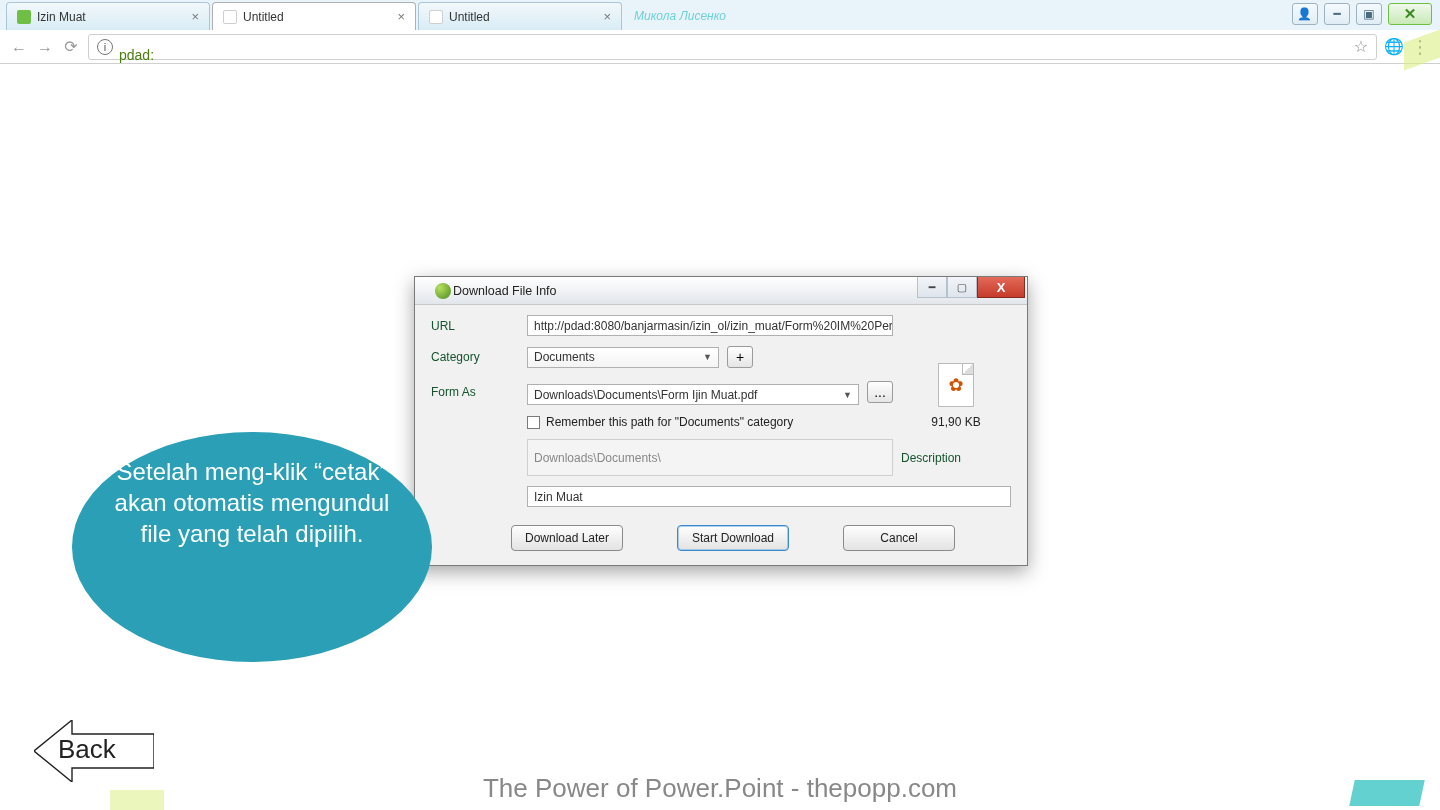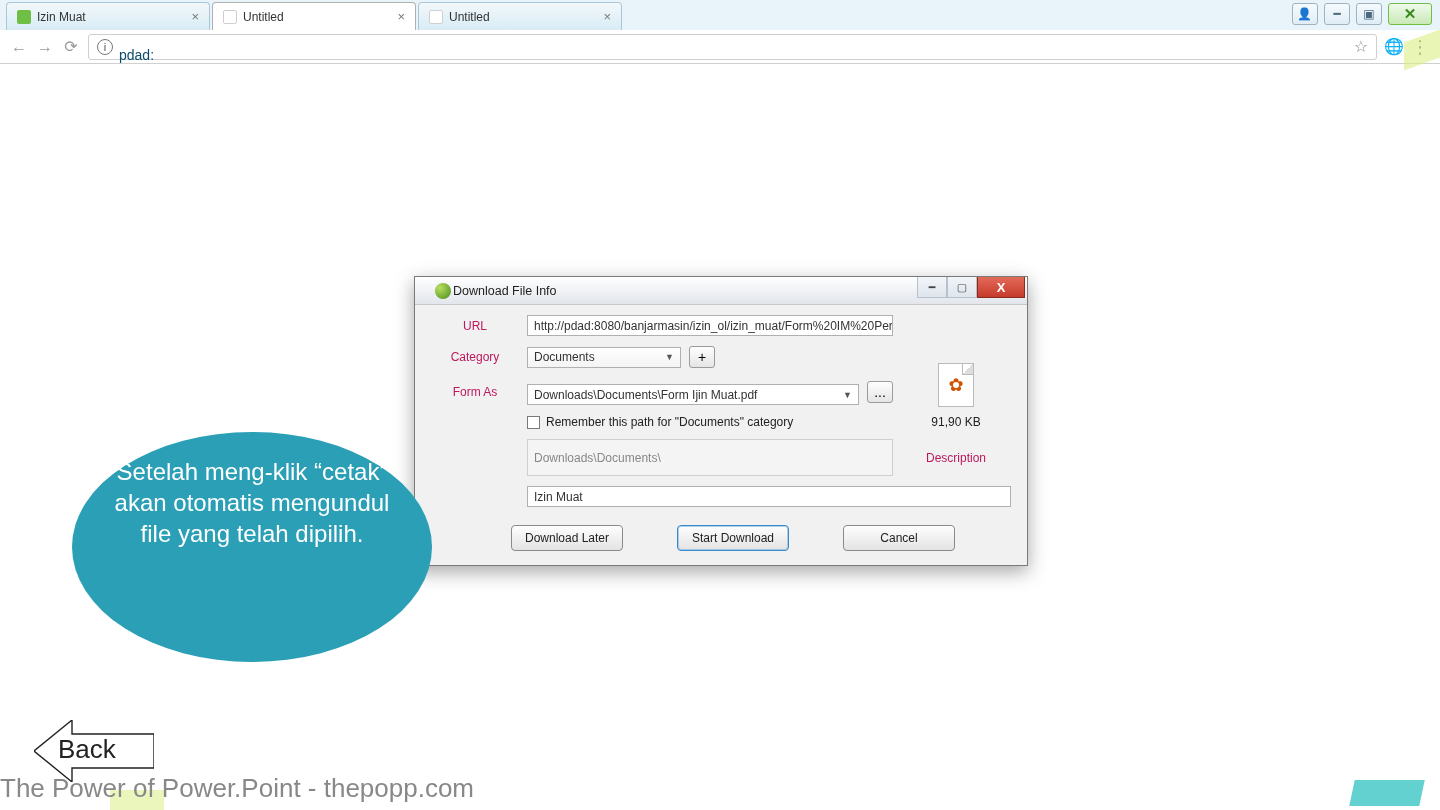--- a/index.html
+++ b/index.html
@@ -103,21 +103,21 @@
     align-items: center;
     padding: 0 8px;
     font-size: 14px;
     color: #333;
     gap: 6px;
   }
   .url-box .info-icon {
     width: 16px; height: 16px; border:1px solid #777; border-radius:50%;
     display:flex; align-items:center; justify-content:center; font-size:11px; color:#555;
   }
-  .url-box .host { color:#0c4a6e;margin-top:17px; }
+  .url-box .host { color:#4d7c0f;margin-top:17px; }
   .url-box .path { color:#555; }
   .star { color:#888; font-size:16px; margin-left:4px; }
   .settings-dots { color:#666; font-size:18px; letter-spacing:1px; }
 
   
   .dialog {
     position: absolute;
     left: 414px;
     top: 276px;
     width: 614px;
@@ -162,34 +162,34 @@
   }
 
   .dialog-body {
     padding: 10px 16px 14px 16px;
     display: grid;
     grid-template-columns: 88px 1fr 110px;
     column-gap: 8px;
     row-gap: 10px;
     align-items: center;
   }
-  .fld-label { text-align: center; color:#be185d; font-size:12px; }
+  .fld-label { text-align: left; color:#14532d; font-size:12px; }
   .text-input, .select-input {
     height: 21px;
     border: 1px solid #b0b0b0;
     background: #fff;
     padding: 0 6px;
     font-size: 12px;
     color: #333;
     display:flex; align-items:center;
     overflow:hidden; white-space:nowrap;
   }
   .select-wrap { display:flex; align-items:center; gap:8px; }
   .select-input {
-    width: 154px;
+    width: 192px;
     background: linear-gradient(#fff,#f4f4f4);
     justify-content: space-between;
   }
   .select-input .caret { font-size:9px; color:#555; }
   .small-btn {
     width: 26px; height: 22px;
     border: 1px solid #9b9b9b;
     border-radius: 3px;
     background: linear-gradient(#fefefe,#e5e5e5);
     display:flex; align-items:center; justify-content:center;
@@ -291,20 +291,21 @@
     font-family: Arial, sans-serif;
     font-size:26px;
     color:#222;
   }
 
   
   .footer-text {
     position:absolute;
     bottom: 6px;
     left: 0; right:0;
+    text-align:center;
     font-family: Arial, sans-serif;
     font-size: 26px;
     color:#888;
   }
   .corner-tr {
     position:absolute;
     right:0; top:36px;
     width:36px; height:28px;
     background:#d9ef83;
     transform: skewY(-20deg);
@@ -337,20 +338,23 @@
   </div>
   <div class="tab active">
     <span class="favicon blank"></span>
     <span class="label">Untitled</span>
     <span class="close">×</span>
   </div>
   <div class="tab">
     <span class="favicon blank"></span>
     <span class="label">Untitled</span>
     <span class="close">×</span>
+  </div>
+  <div class="tab ghost">
+    <span>Микола Лисенко</span>
   </div>
 
   <div class="win-controls">
     <div class="win-btn">👤</div>
     <div class="win-btn">━</div>
     <div class="win-btn">▣</div>
     <div class="win-btn green">✕</div>
   </div>
 </div>
 

